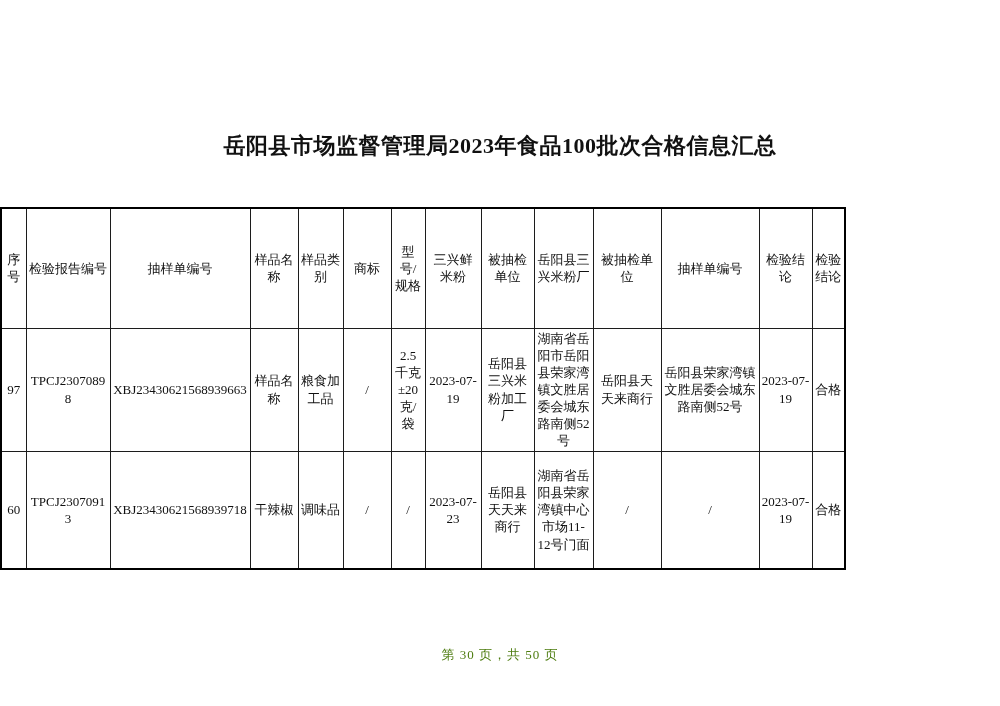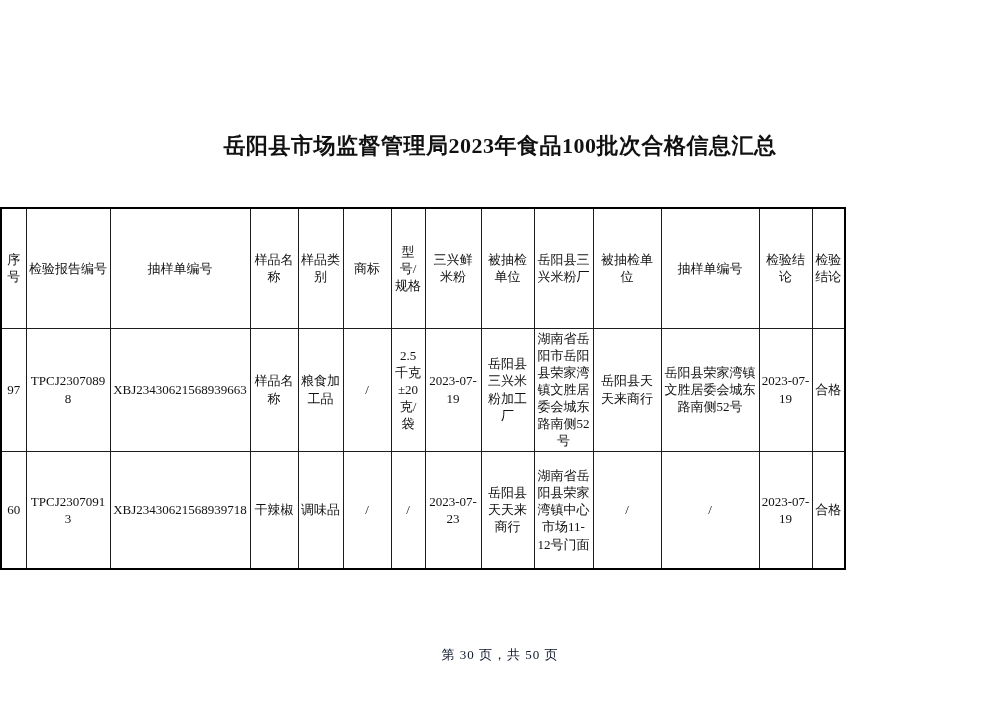--- a/index.html
+++ b/index.html
@@ -49,21 +49,21 @@
     color: #111111;
   }
   tr.hdr   { height: 120px; }
   tr.row-a { height: 120px; }
   tr.row-b { height: 118px; }
   .page-footer {
     margin-top: 76px;
     text-align: center;
     font-size: 13px;
     letter-spacing: 1px;
-    color: #0f172a;
+    color: #4d7c0f;
   }
 </style>
 </head>
 <body>
 
 <div class="page">
 
   <h1 class="doc-title">岳阳县市场监督管理局2023年食品100批次合格信息汇总</h1>
 
   <table class="report">

